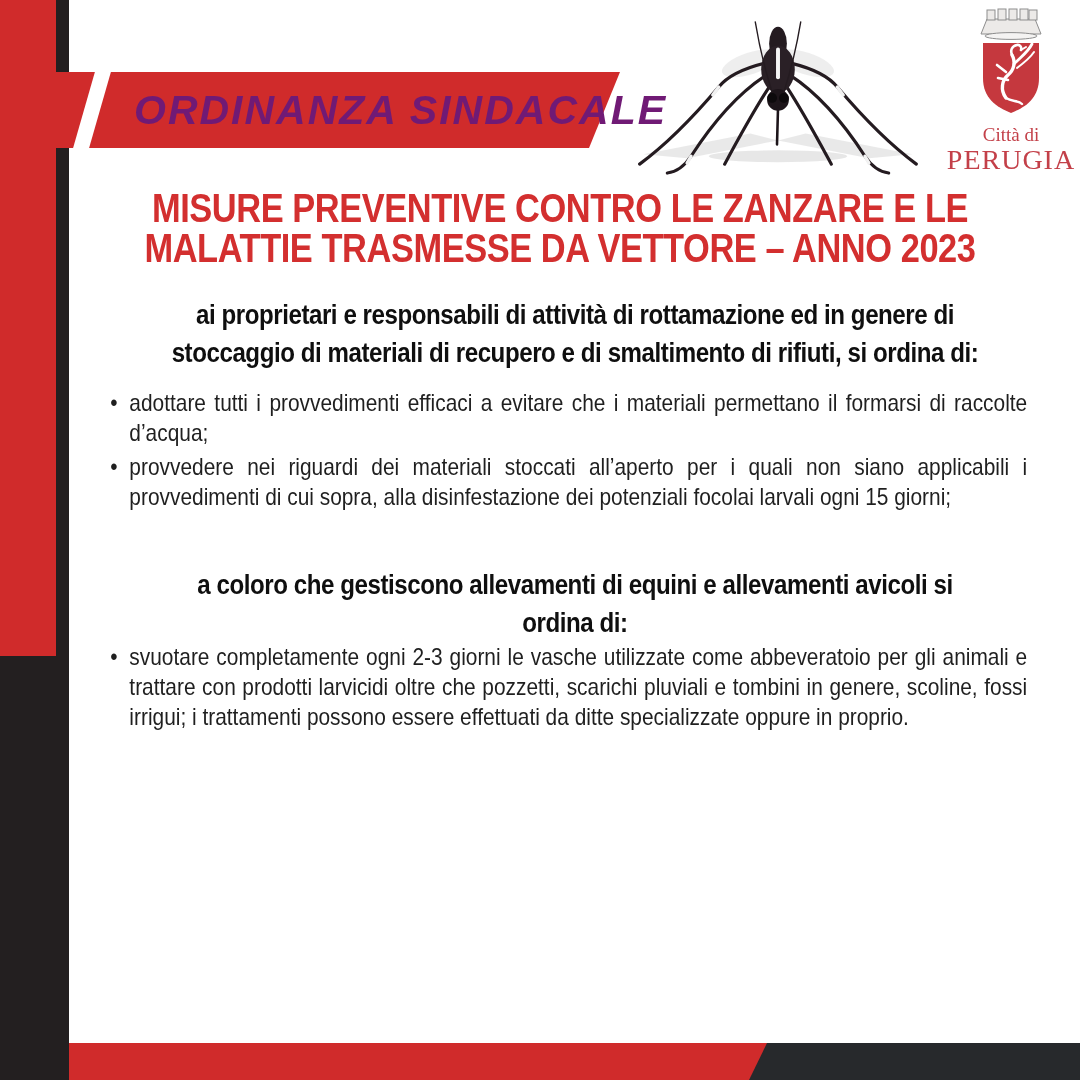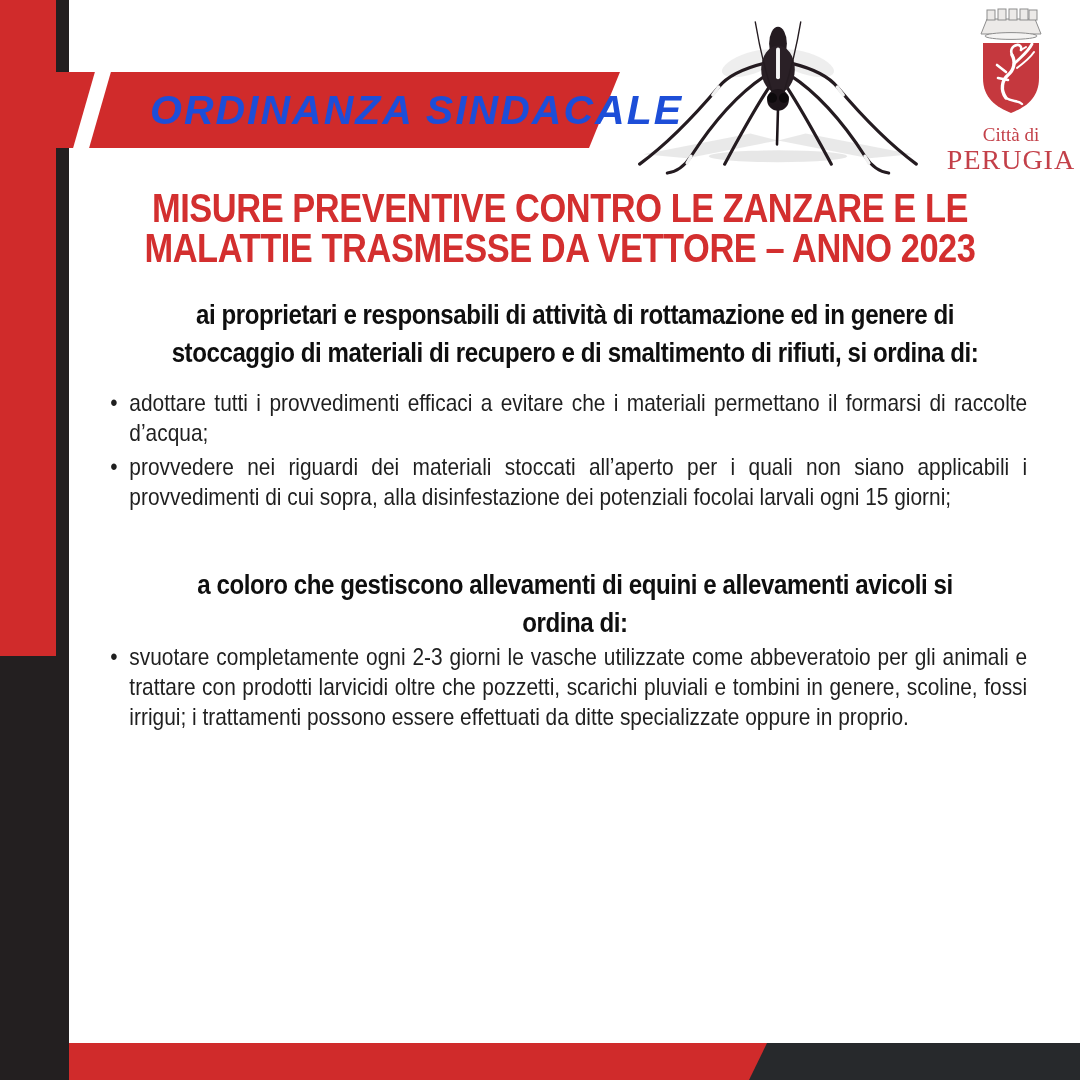--- a/index.html
+++ b/index.html
@@ -13,21 +13,21 @@
   .bottom-strip{position:absolute;left:69px;top:1043px;width:1011px;height:37px;background:#27292c;}
   .bottom-strip-red{position:absolute;left:0;top:0;width:698px;height:37px;background:#d02b2b;
     clip-path:polygon(0 0,100% 0,calc(100% - 18px) 100%,0 100%);}
   
   .banner{position:absolute;left:0;top:72px;width:620px;height:76px;}
   .banner-bg{position:absolute;inset:0;background:#d02b2b;
     clip-path:polygon(0 0,100% 0,calc(100% - 31px) 100%,0 100%);}
   .banner-stripe{position:absolute;left:84px;top:-2px;width:16px;height:80px;background:#ffffff;
     transform:skewX(-16deg);}
   .banner-label{position:absolute;left:134px;top:0;height:76px;line-height:76px;
-    color:#1d4ed8;font-size:41px;font-weight:800;font-style:italic;letter-spacing:2px;white-space:nowrap;margin-left:16px;}
+    color:#701a75;font-size:41px;font-weight:800;font-style:italic;letter-spacing:2px;white-space:nowrap;}
   
   .title-wrap{position:absolute;left:70px;right:30px;top:188px;text-align:center;
     color:#d32f2f;font-weight:800;font-size:40px;line-height:40px;letter-spacing:-0.5px;
     transform:scaleX(0.86);transform-origin:50% 0;}
   .title-wrap .line{white-space:nowrap;}
   
   .sec-heading{position:absolute;left:80px;right:10px;text-align:center;color:#0f0f0f;
     font-weight:800;font-size:28px;line-height:38px;letter-spacing:-0.5px;
     transform:scaleX(0.86);transform-origin:50% 0;}
   .sec-heading .line{white-space:nowrap;}

